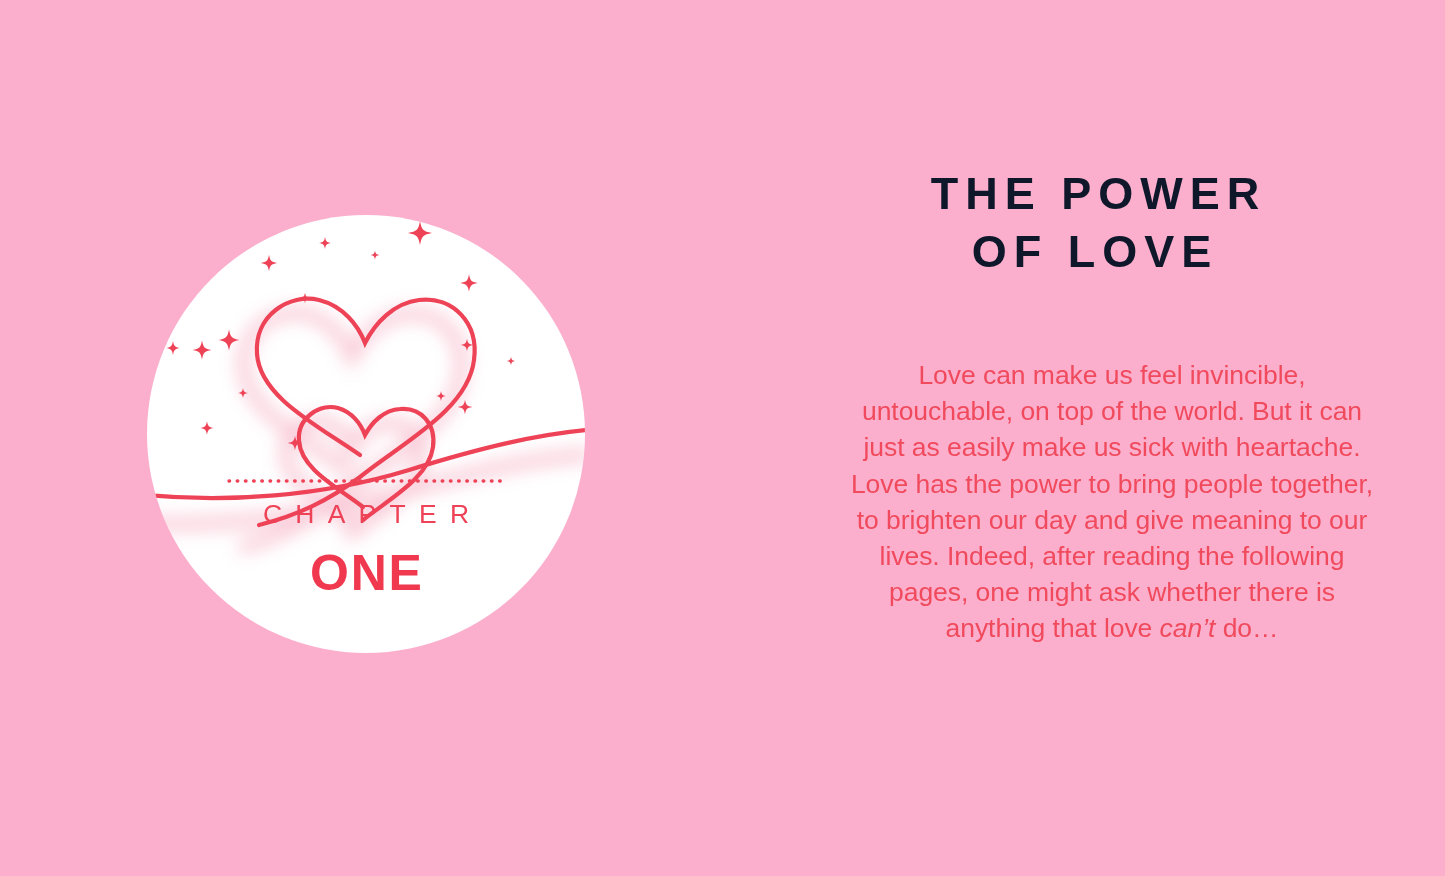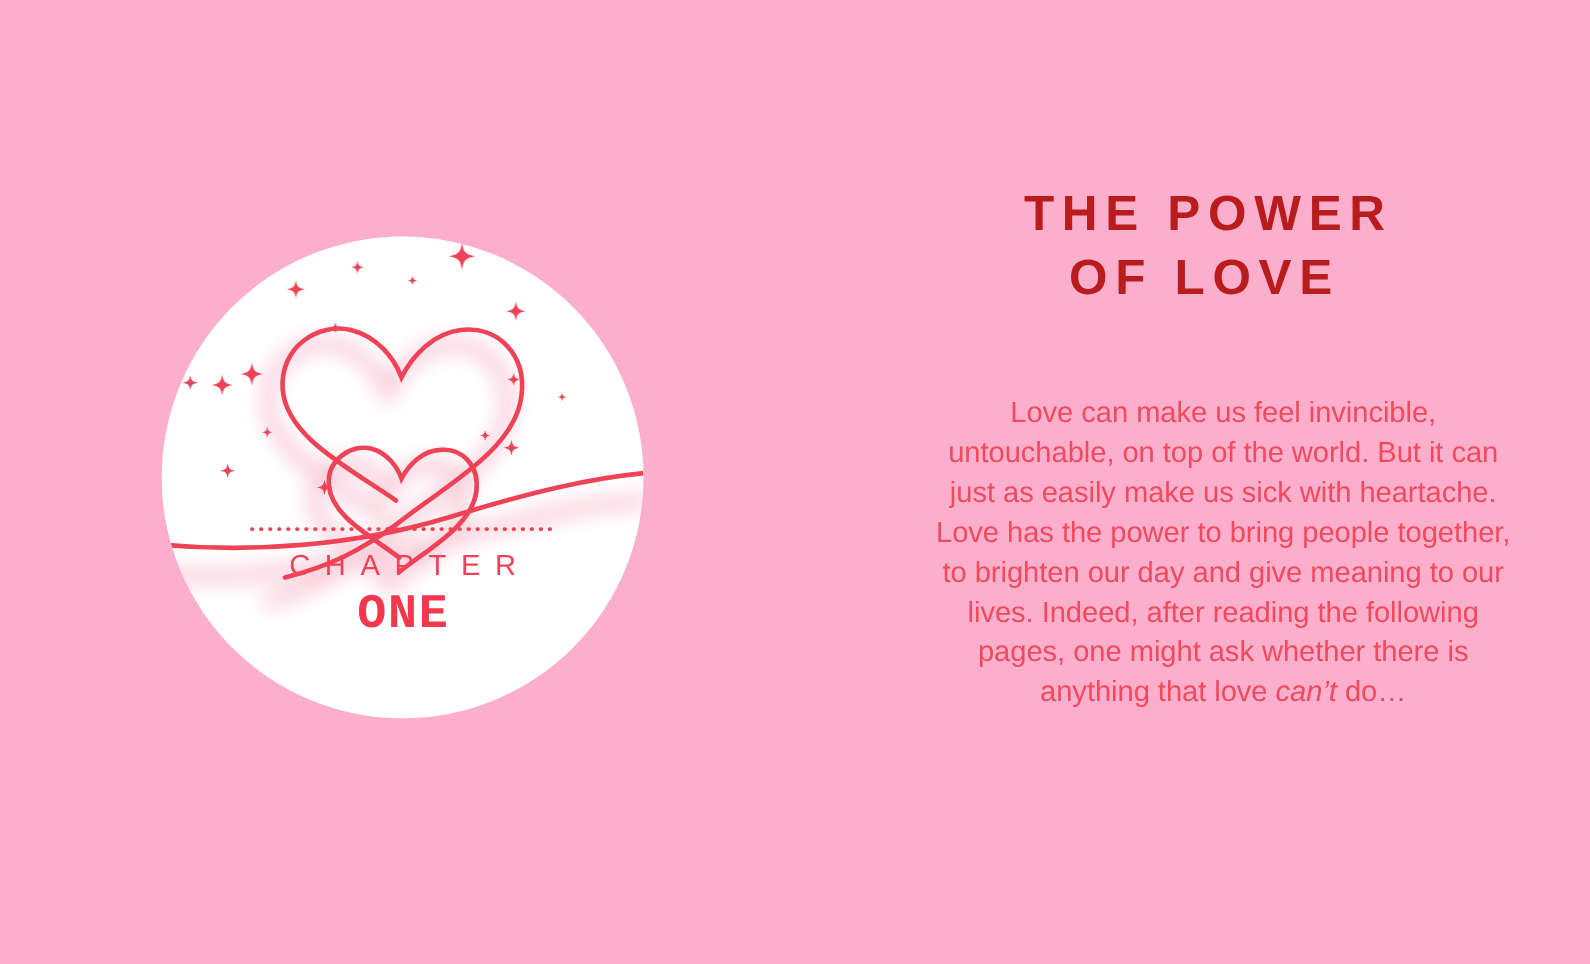--- a/index.html
+++ b/index.html
@@ -68,28 +68,28 @@
     font-size:26.5px;
     font-weight:400;
     letter-spacing:0.50em;
     text-indent:0.50em;
     color:#ee4257;
     line-height:1;
     white-space:nowrap;
   }
 
   .chapter-number {
-    font-family:Liberation Mono, monospace;
-    font-size:44px;
+    font-family:Liberation Sans, sans-serif;
+    font-size:50px;
     font-weight:700;
     letter-spacing:0.035em;
     text-indent:0.035em;
     color:#f0394f;
     line-height:1;
-    margin-top:9px;
+    margin-top:20px;
     white-space:nowrap;
   }
 
   
   .text-panel {
     position:absolute;
     left:826px;
     top:0;
     width:538px;
     height:876px;
@@ -251,20 +251,20 @@
 
       <div class="chapter-block">
         <div class="chapter-word">CHAPTER</div>
         <div class="chapter-number">ONE</div>
       </div>
     </div>
   </div>
 
   <div class="text-panel">
 
-    <h1 class="headline" style="color: #b91c1c;">THE POWER
+    <h1 class="headline" style="color: #0f172a;">THE POWER
 OF LOVE</h1>
 
     <p class="body-copy" style="color: rgb(240, 74, 92);"><span>Love can make us feel invincible, untouchable, on top of the world. But it can just as easily make us sick with heartache. Love has the power to bring people together, to brighten our day and give meaning to our lives. Indeed, after reading the following pages, one might ask whether there is anything that love </span><em>can’t</em><span> do…</span></p>
 
   </div>
 
 </div>
 
 </body></html>

